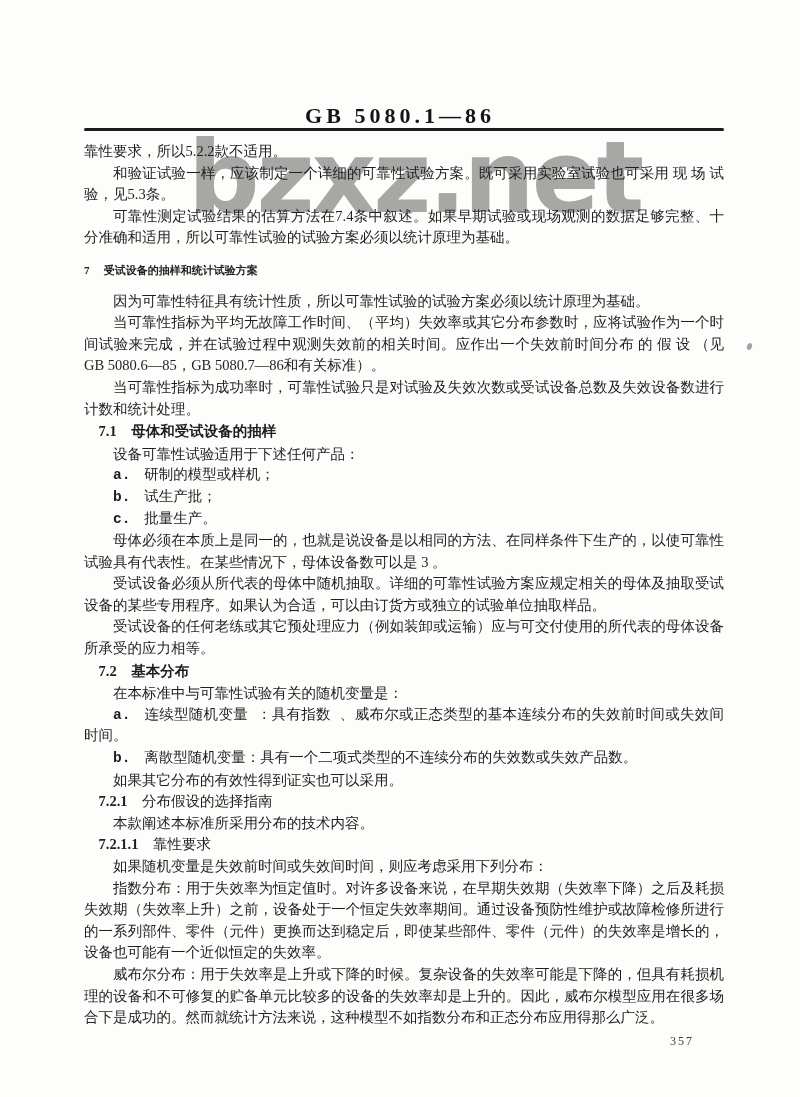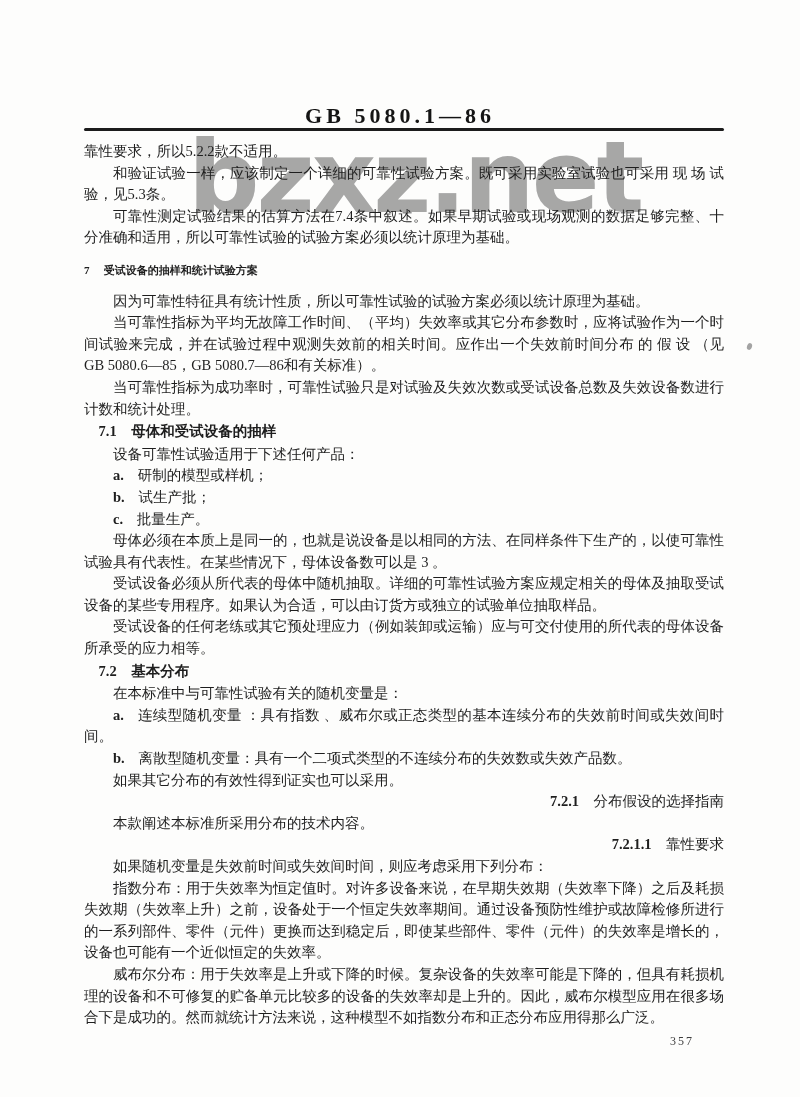--- a/index.html
+++ b/index.html
@@ -44,24 +44,24 @@
     font-weight:bold;font-size:11px;margin:11px 0 9px !important;
     text-indent:0;text-align:left;
   }
   .h1 .num{margin-right:1.3em;}
   .h2{
     font-weight:bold;font-size:14.5px;margin:1px 0 1px !important;
     text-indent:1em;text-align:left;
   }
   .h2 .num{margin-right:1em;}
   .h3{
-    font-size:14.5px;margin:0 !important;text-indent:1em;text-align:right;
+    font-size:14.5px;margin:0 !important;text-indent:1em;text-align:left;
   }
   .h3 .num{font-weight:bold;margin-right:1em;}
-  .li{text-indent:2em;}
+  .li{text-indent:2em;font-family:Liberation Mono, monospace;}
   .li .lbl{font-weight:bold;margin-right:.95em;}
   
   .pagenum{
     position:absolute;top:1034px;left:670px;z-index:2;
     font-size:12px;letter-spacing:2px;color:#3d3d3d;
   }
   
   .ink-speck{
     position:absolute;top:343px;left:747px;width:5px;height:7px;
     background:#5a5a5a;opacity:.55;border-radius:50%;

